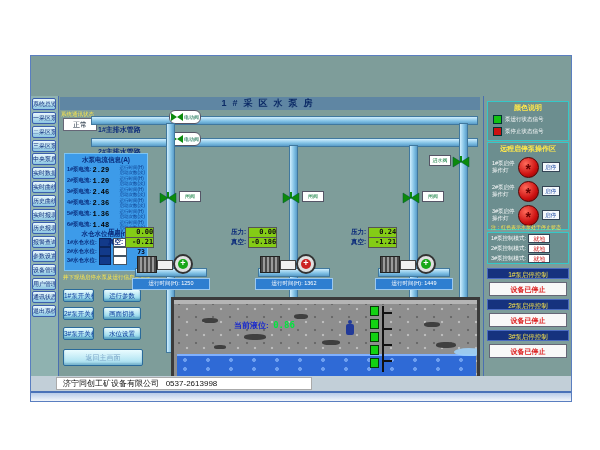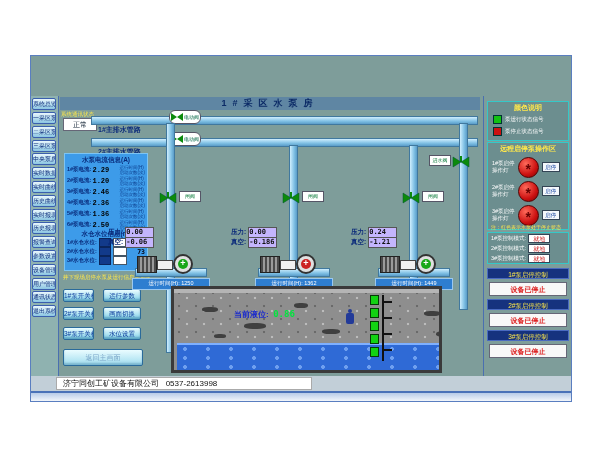--- a/index.html
+++ b/index.html
@@ -35,29 +35,29 @@
   .lvrow{height:9px;display:flex;align-items:center;gap:2px;}
   .navybox{width:10px;height:7px;background:#123a8a;border:1px solid #0a255c;}
   .whitebox{width:12px;height:7px;background:#fff;border:1px solid #456;}
   .lvval{font-size:6.5px;color:#001;font-weight:bold;margin-left:auto;font-family:"DejaVu Sans Mono",monospace;}
   
   .ctrlbtn{background:linear-gradient(#eafcff,#7fd0e8);border:1px solid #2a6a9a;border-radius:2px;color:#0a3a9a;font-size:6.5px;text-align:center;box-shadow:inset 0 -2px 2px rgba(0,60,110,.3);overflow:hidden;white-space:nowrap;box-sizing:border-box;}
   .widebtn{background:linear-gradient(#eafcff,#9fdcee);border:1px solid #2a6a9a;border-radius:2px;color:#7aa6c8;font-size:7px;text-align:center;line-height:15px;box-shadow:inset 0 -2px 2px rgba(0,60,110,.25);}
   
   .readrow{display:flex;align-items:center;gap:2px;height:10px;}
   .readlbl{font-size:6.5px;color:#0a2a7a;font-weight:bold;white-space:nowrap;}
-  .readbox{width:27px;height:9px;background:#c4b5fd;border:1px solid #555;font-size:7px;line-height:9px;text-align:left;color:#111;font-weight:bold;font-family:"DejaVu Sans Mono",monospace;}
+  .readbox{width:27px;height:9px;background:#84cc16;border:1px solid #555;font-size:7px;line-height:9px;text-align:right;color:#111;font-weight:bold;font-family:"DejaVu Sans Mono",monospace;}
   
   .motor{background:repeating-linear-gradient(90deg,#4a4a4a 0 2px,#9a9a9a 2px 4px);border:1px solid #222;}
   .coupling{background:#f0f0f0;border:1px solid #444;}
   .pumpc{width:20px;height:20px;border-radius:50%;background:#e0e0e0;border:2px solid #333;box-sizing:border-box;}
   .impeller{left:3px;top:3px;width:10px;height:10px;border-radius:50%;color:#fff;font-size:9px;line-height:9px;text-align:center;font-weight:bold;}
   .runtime{background:#2e7ed0;border:1px solid #9ac8f0;color:#fff;font-size:5.5px;line-height:9px;text-align:center;white-space:nowrap;overflow:hidden;}
   
-  .tank{left:113px;top:190px;width:271px;height:87px;border:3px solid #3a3a3a;box-sizing:border-box;background-color:#8e8e8e;background-image:radial-gradient(circle at 5px 4px,#6a6a6a 1px,transparent 1.6px),radial-gradient(circle at 13px 9px,#bcbcbc 1px,transparent 1.6px);background-size:17px 13px;overflow:hidden;}
+  .tank{left:113px;top:201px;width:309px;height:87px;border:3px solid #3a3a3a;box-sizing:border-box;background-color:#8e8e8e;background-image:radial-gradient(circle at 5px 4px,#6a6a6a 1px,transparent 1.6px),radial-gradient(circle at 13px 9px,#bcbcbc 1px,transparent 1.6px);background-size:17px 13px;overflow:hidden;}
   .tanklip{left:0;top:0;width:100%;height:4px;background:#b5b5b5;}
   .blob{background:#3f3f3f;border-radius:40%;}
   .water{left:3px;top:54px;width:299px;height:26px;background-color:#2f6ad6;background-image:radial-gradient(circle at 8px 4px,#6fa0f0 1.6px,transparent 2.2px);background-size:23px 9px;border-top:2px solid #7fb0ff;}
   .levlbl{font-size:8px;font-weight:bold;color:#1a2acc;white-space:nowrap;}
   .levval{font-size:9px;font-weight:bold;color:#00e63e;font-family:"DejaVu Sans Mono",monospace;}
   .gblock{width:9px;height:10px;background:#12d212;border:1px solid #063a06;margin-bottom:3px;box-sizing:border-box;}
   .btick{background:#111;}
   .splash{background:#9fd0f8;border-radius:50%;opacity:.9;}
   .figure-body{background:#223a99;}
   
@@ -189,21 +189,21 @@
               <span class="ipval">2.36</span>
               <span class="ipnotes"><span>运行时间(H)</span><br><span>启动次数(次)</span></span>
             </div>
           <div class="iprow">
               <span class="iplabel">5#泵电流:</span>
               <span class="ipval">1.36</span>
               <span class="ipnotes"><span>运行时间(H)</span><br><span>启动次数(次)</span></span>
             </div>
           <div class="iprow">
               <span class="iplabel">6#泵电流:</span>
-              <span class="ipval">2.50</span>
+              <span class="ipval">1.48</span>
               <span class="ipnotes"><span>运行时间(H)</span><br><span>启动次数(次)</span></span>
             </div>
           <div class="iptitle" style="height:8px;line-height:8px;">水仓水位信息(m)</div>
           <div class="lvrow">
               <span class="iplabel">1#水仓水位:</span>
               <span class="navybox"></span>
               <span class="whitebox"></span>
               <span class="lvval">79</span>
             </div>
           <div class="lvrow">
@@ -229,21 +229,21 @@
         <div class="abs ctrlbtn" style="left:45px;top:231px;width:38px;height:13px;line-height:12px;">水位设置</div>
         <div class="abs widebtn" style="left:5px;top:253px;width:78px;height:15px;">返回主画面</div>
 
         <div class="abs" style="left:50px;top:131px;">
           <div class="readrow">
               <span class="readlbl">压力:</span>
               <span class="readbox">0.00</span>
             </div>
           <div class="readrow">
               <span class="readlbl">真空:</span>
-              <span class="readbox">-0.06</span>
+              <span class="readbox">-0.21</span>
             </div>
         </div>
         <div class="abs" style="left:173px;top:131px;">
           <div class="readrow">
               <span class="readlbl">压力:</span>
               <span class="readbox">0.00</span>
             </div>
           <div class="readrow">
               <span class="readlbl">真空:</span>
               <span class="readbox">-0.186</span>

